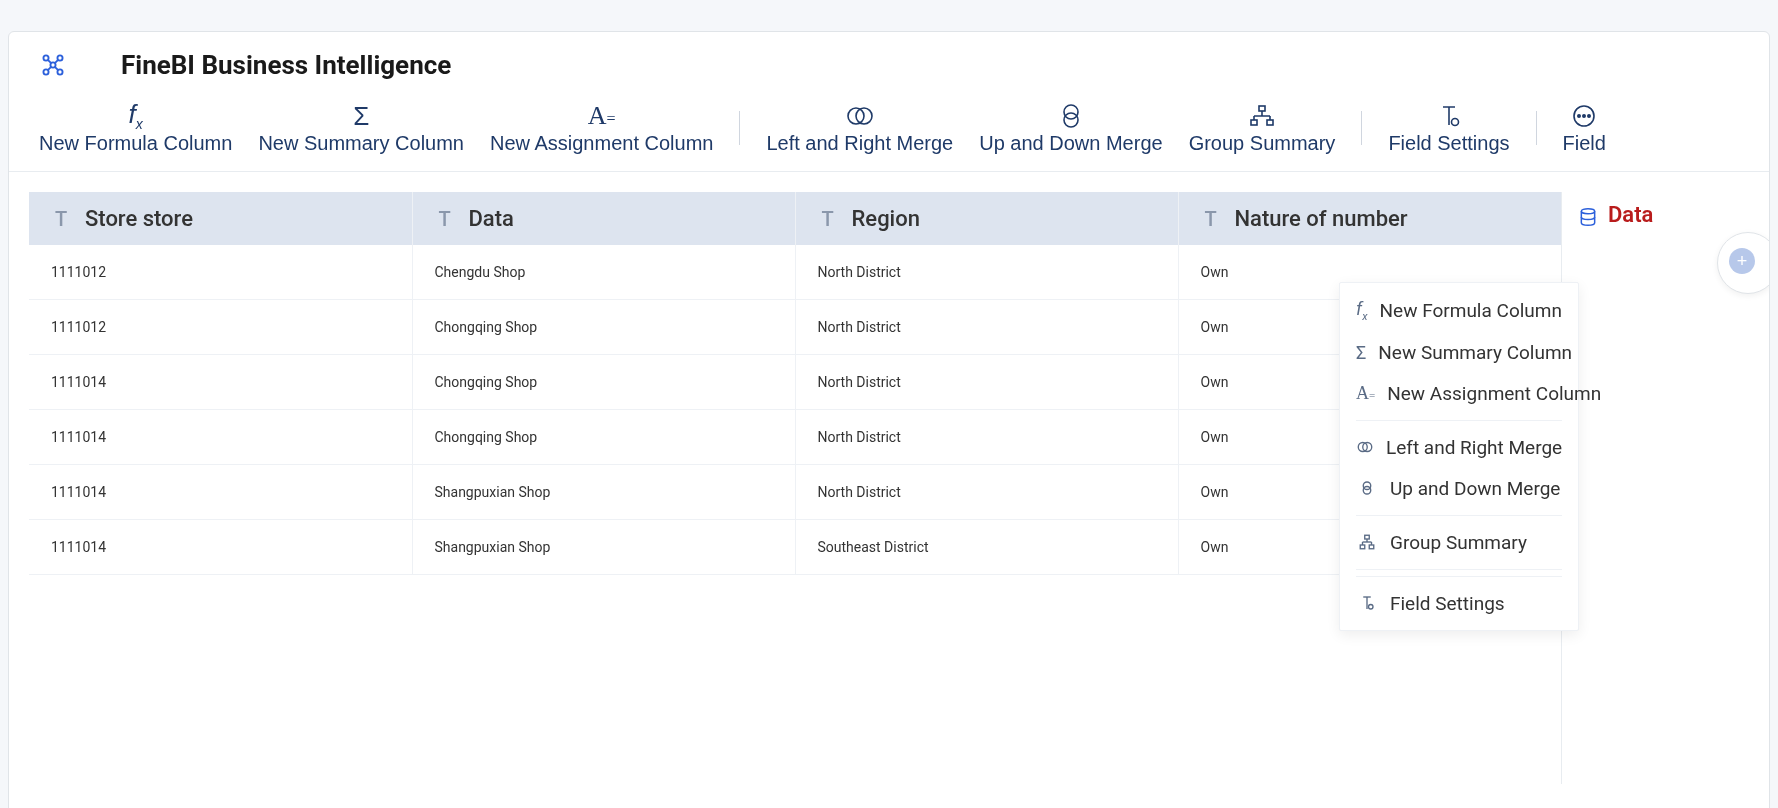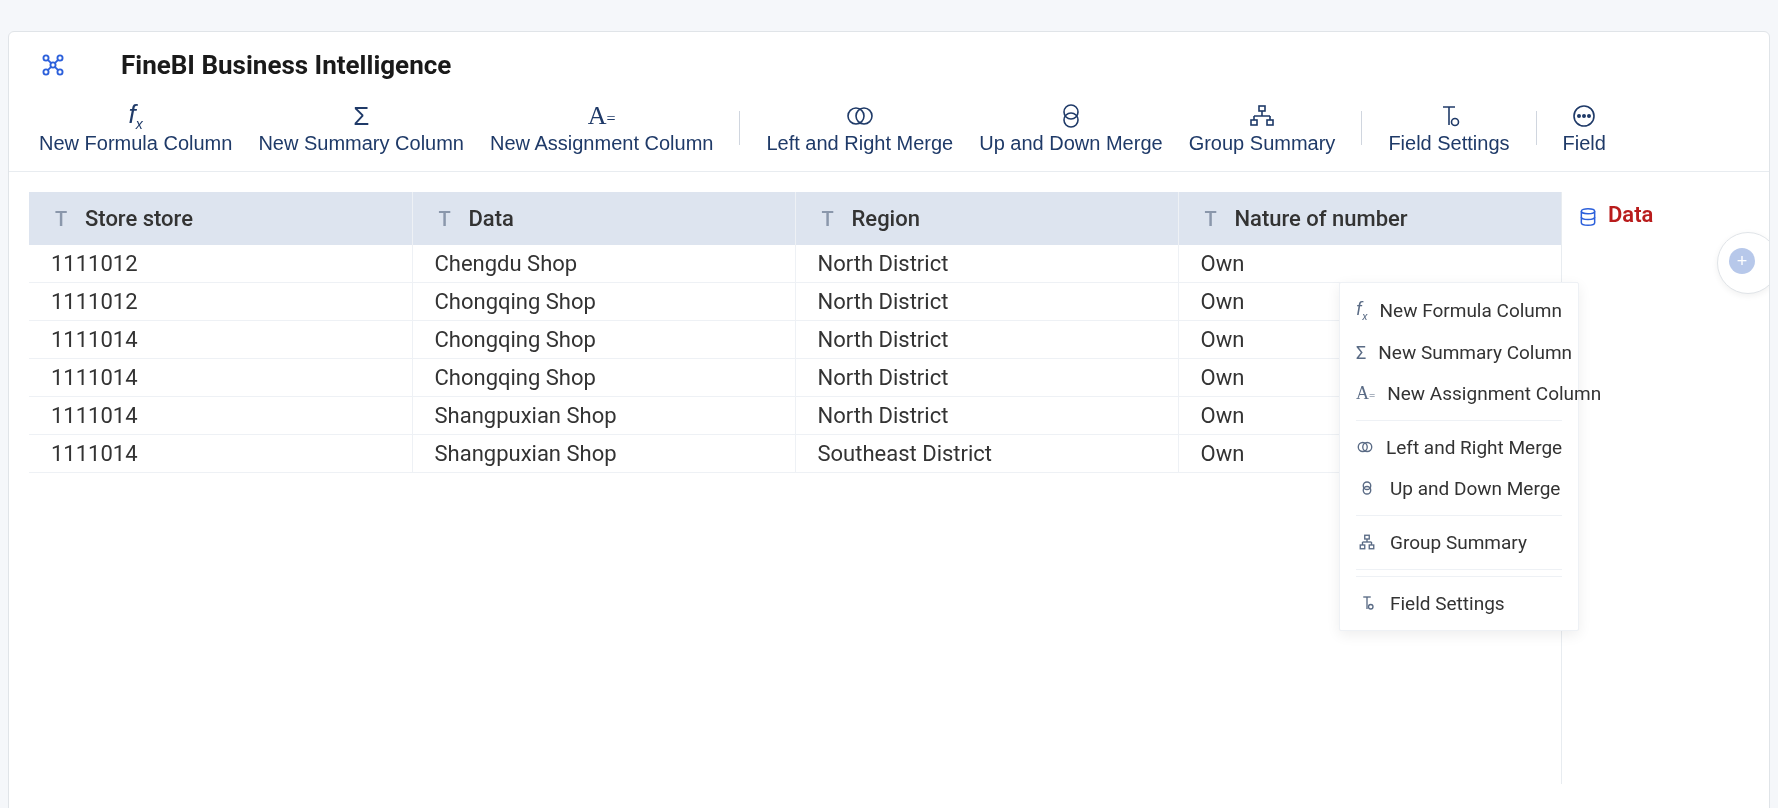--- a/index.html
+++ b/index.html
@@ -104,22 +104,22 @@
   }
   .col-type-icon {
     color: #8a97ab;
     font-size: 20px;
     display: inline-flex;
     align-items: center;
     justify-content: center;
     width: 20px;
   }
   tbody td {
-    padding: 6px 22px;
-    font-size: 22px;
+    padding: 19px 22px;
+    font-size: 14px;
     color: #333;
     border-bottom: 1px solid #eef1f5;
     border-right: 1px solid #eef1f5;
   }
   tbody td:last-child { border-right: none; }
   .side-panel {
     width: 200px;
     border-left: 1px solid #e8ecf0;
     padding: 4px 12px;
     position: relative;

